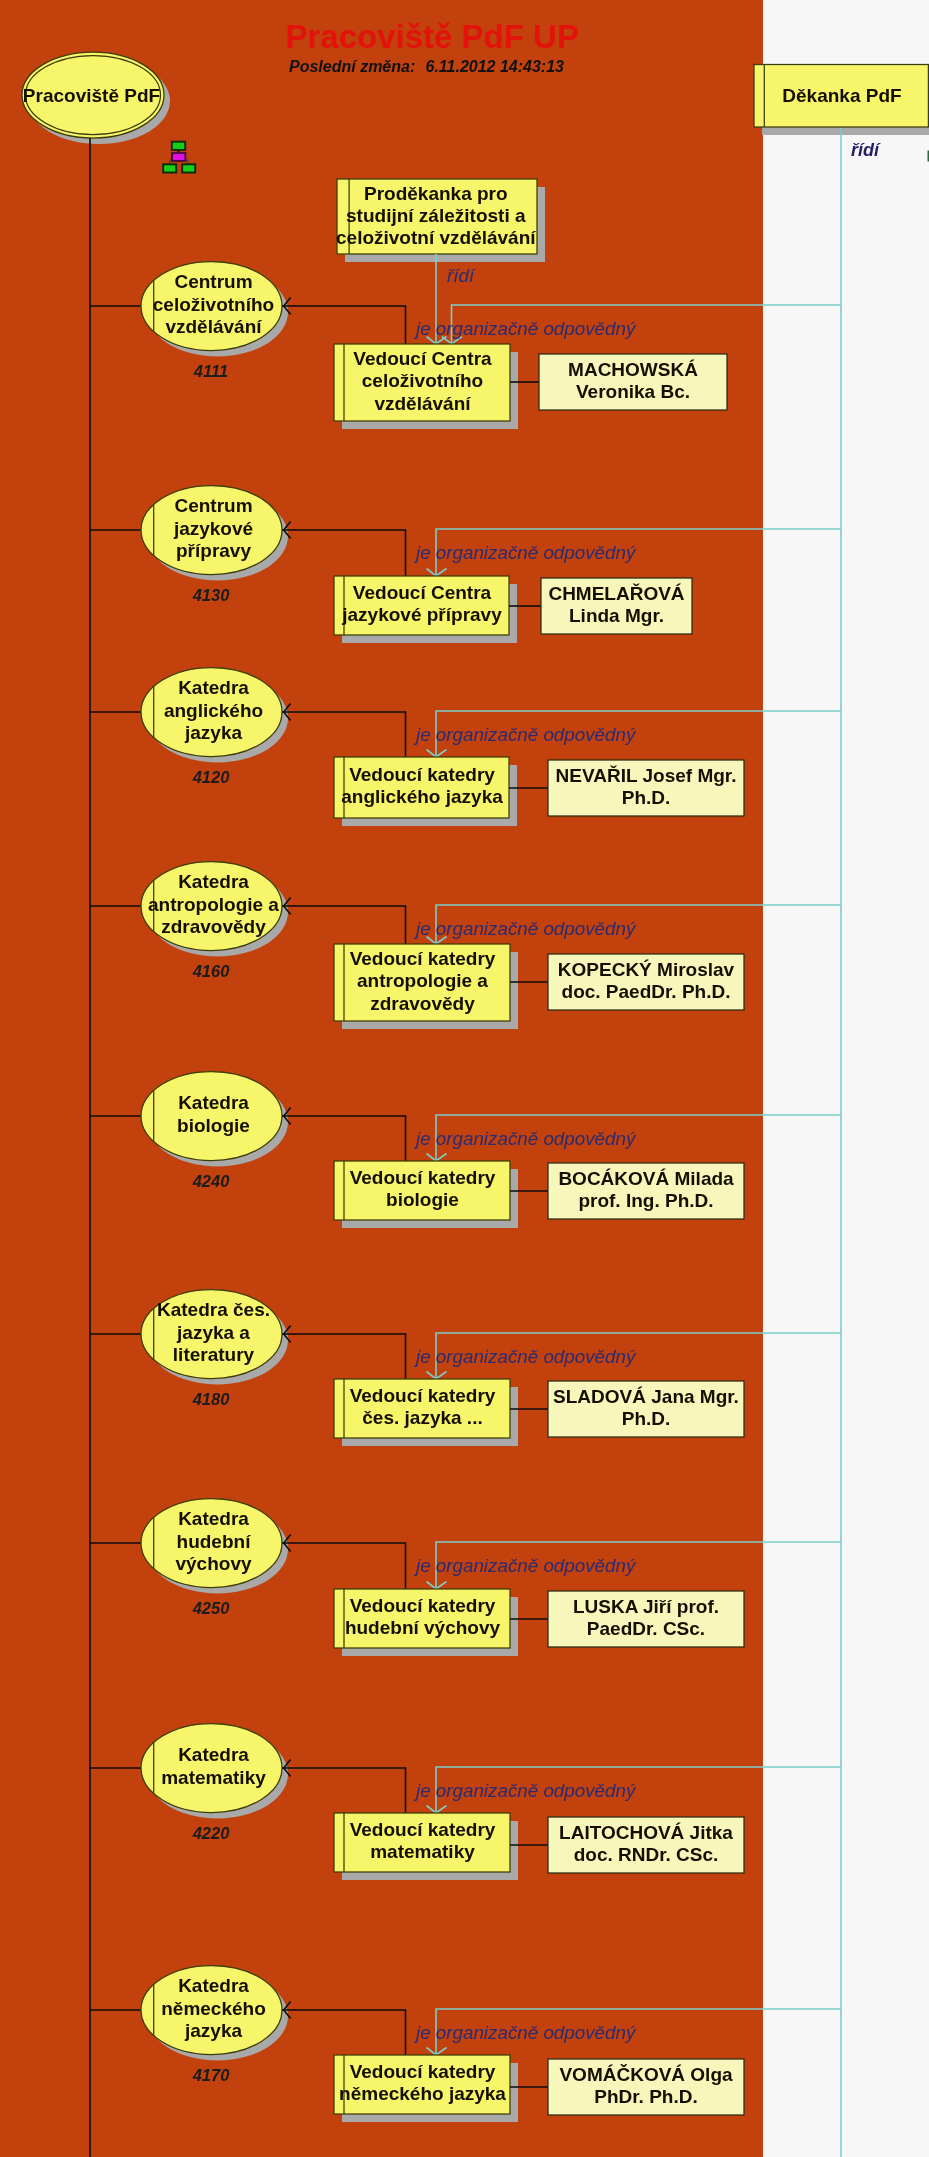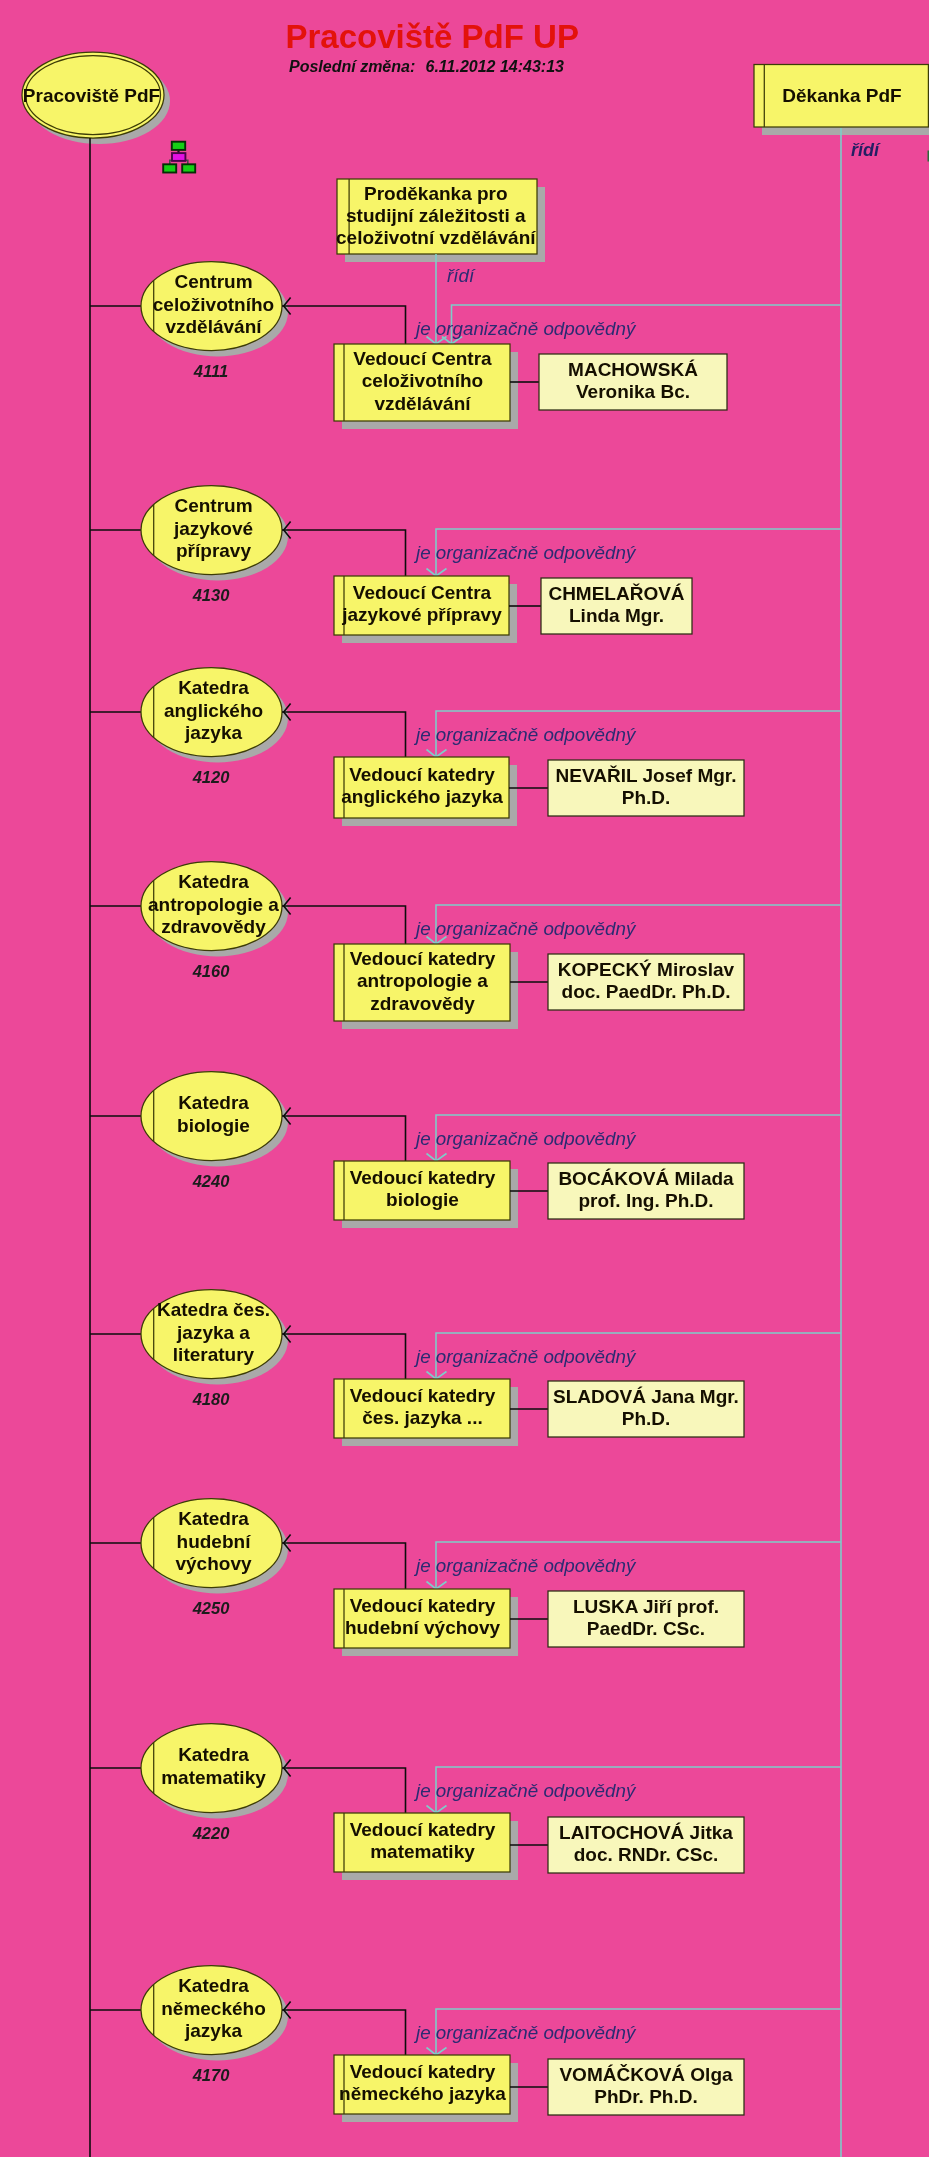--- a/index.html
+++ b/index.html
@@ -1,18 +1,18 @@
 <!DOCTYPE html>
 <html><head>
 <meta charset="utf-8">
 <title>Pracoviste PdF UP</title>
 <style>
 html,body{margin:0;padding:0;background:#f7f7f7;}
 body{width:929px;height:2157px;overflow:hidden;font-family:"Liberation Sans",sans-serif;}
-#stage{position:relative;width:929px;height:2157px;background:#ec4899;}
+#stage{position:relative;width:763px;height:2157px;background:#c2410c;}
 #diagram{position:absolute;left:0;top:0;}
 text{dominant-baseline:alphabetic;}
 .ttl{font:bold 33px "Liberation Sans",sans-serif;fill:#e3120b;}
 .sub{font:italic bold 16px "Liberation Sans",sans-serif;fill:#111;}
 .nodetxt{font:bold 19px "Liberation Sans",sans-serif;fill:#150f00;}
 .code{font:italic bold 16.5px "Liberation Sans",sans-serif;fill:#1c1c1c;}
 .rel{font:italic 18.8px "Liberation Sans",sans-serif;fill:#2b2b72;}
 .relb{font:italic bold 18px "Liberation Sans",sans-serif;fill:#241f63;}
 .lnk{stroke:#0d0d0d;stroke-width:1.6;fill:none;}
 .cy{stroke:#7ecdc9;stroke-width:1.6;fill:none;}

